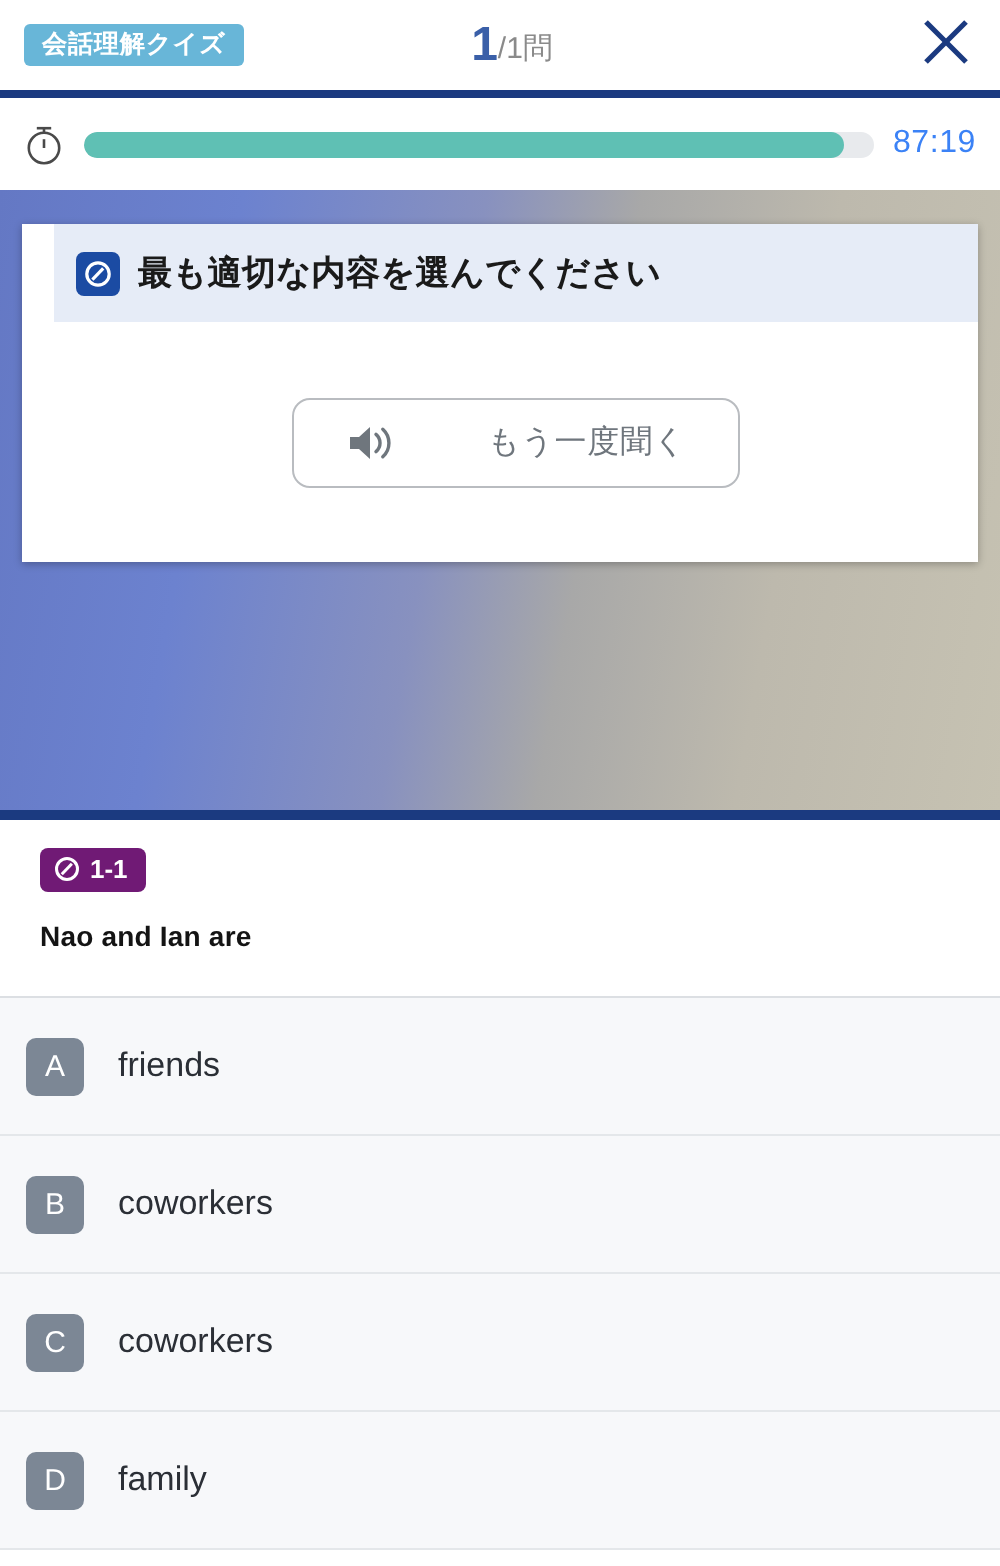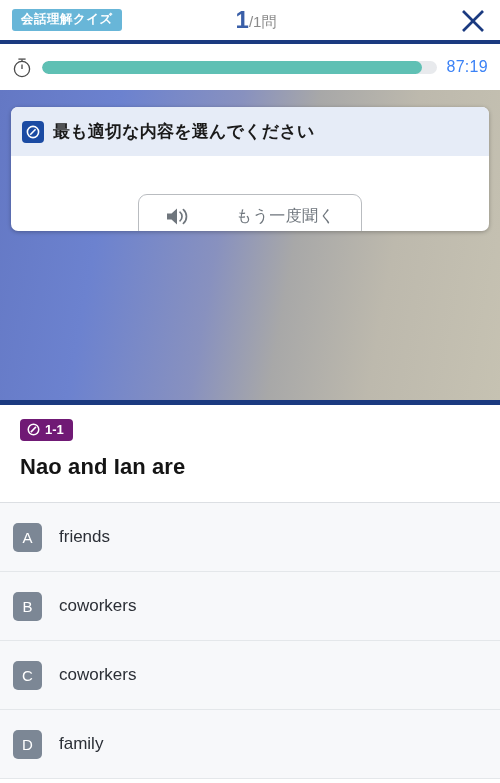--- a/index.html
+++ b/index.html
@@ -6,21 +6,21 @@
   html, body {
     width:500px; height:783px;
     background:#ffffff;
     font-family:"Liberation Sans", "DejaVu Sans", sans-serif;
     overflow:hidden;
   }
 
   
   .header {
     position:relative;
-    height:40px;
+    height:45px;
     background:#ffffff;
     display:flex;
     align-items:center;
   }
   .quiz-badge {
     margin-left:12px;
     background:#68b6d8;
     color:#ffffff;
     font-size:12.5px;
     font-weight:bold;
@@ -94,24 +94,25 @@
     position:relative;
     height:315px;
     background:linear-gradient(100deg,
         #6478c4 0%, #6c82cf 22%, #8891bf 44%,
         #a8a8a8 58%, #bdb9ad 76%, #c6c2b2 100%);
     border-bottom:5px solid #1b3a80;
     padding:17px 11px 0 11px;
   }
   .card {
     background:#ffffff;
-    border-radius:7px;
+    border-radius:0;
     overflow:hidden;
     box-shadow:0 1px 4px rgba(0,0,0,0.28);
-    height:124px;
+    height:169px;
+    padding-left:16px;
   }
   .card-head {
     background:#e6ecf7;
     height:49px;
     display:flex;
     align-items:center;
     padding-left:11px;
   }
   .q-mark {
     width:22px; height:22px;
@@ -166,21 +167,21 @@
   }
   .qnum-badge .qicon { width:15px; height:15px; margin-right:4px; }
   .qnum-badge .qtext {
     color:#ffffff;
     font-size:13px;
     font-weight:bold;
     line-height:1;
   }
   .question-text {
     margin:13px 12px 0 20px;
-    font-size:22px;
+    font-size:14px;
     font-weight:bold;
     color:#141414;
     letter-spacing:0.1px;
   }
   .q-divider {
     margin-top:22px;
     height:1px;
     background:#dcdfe3;
   }
 

